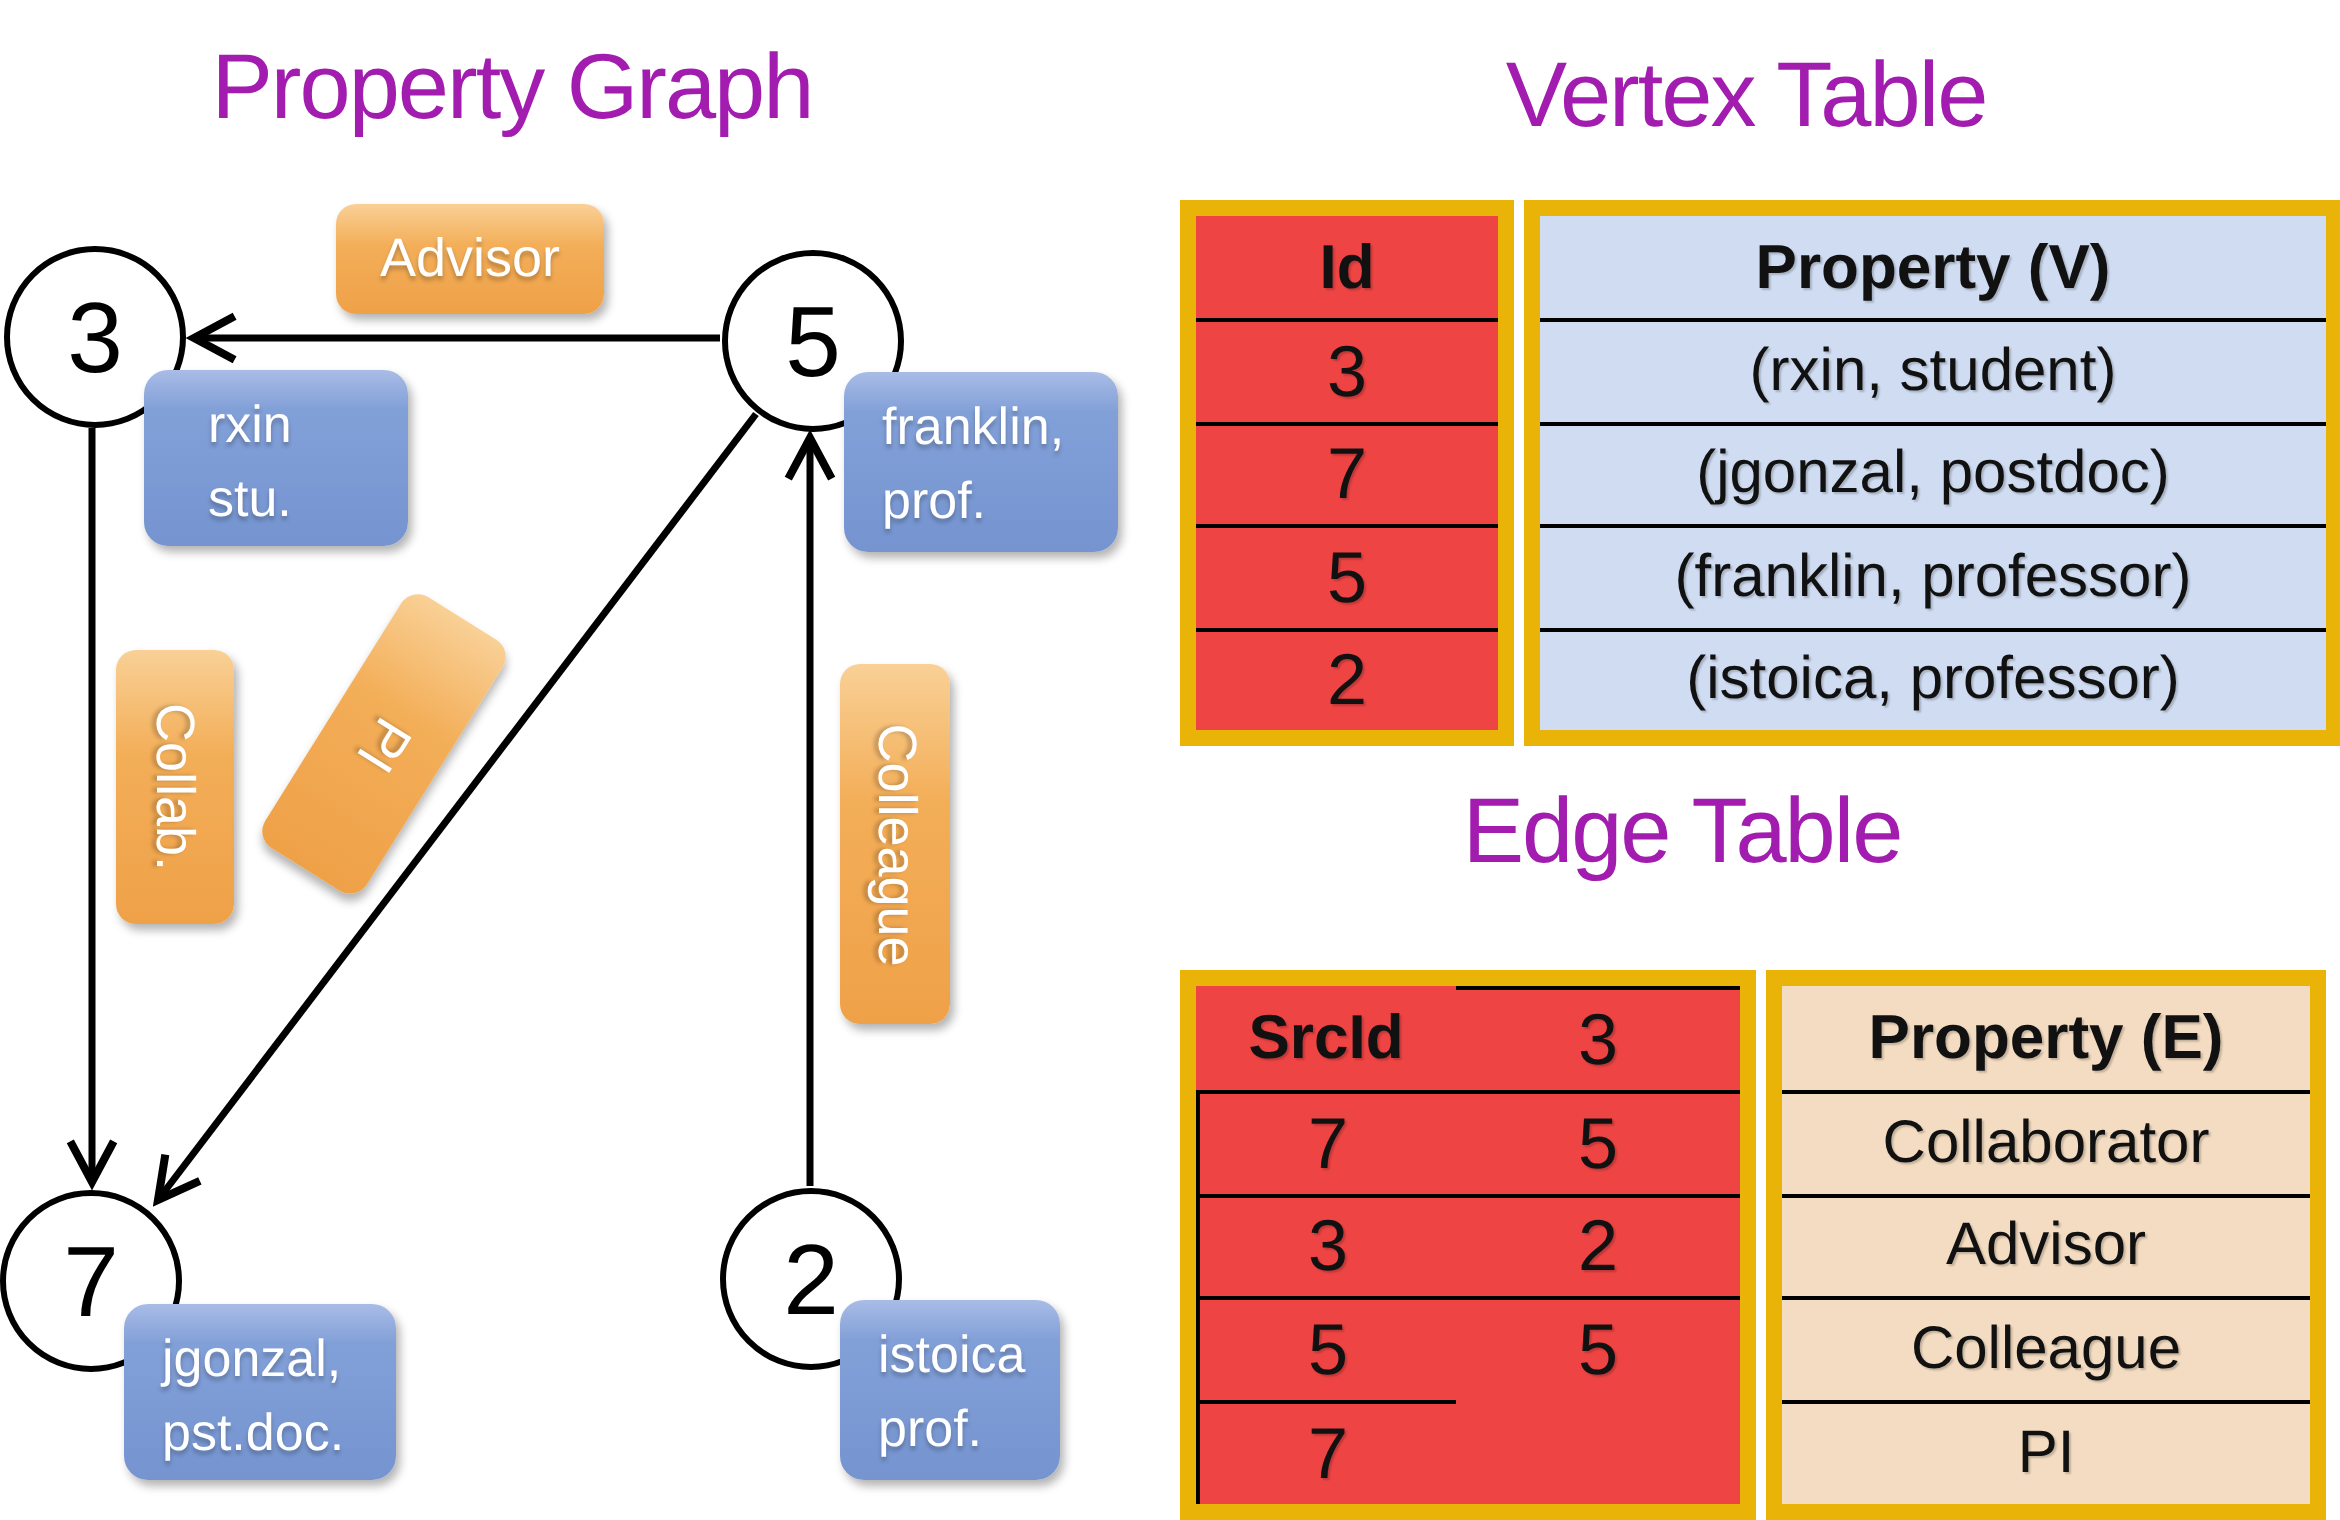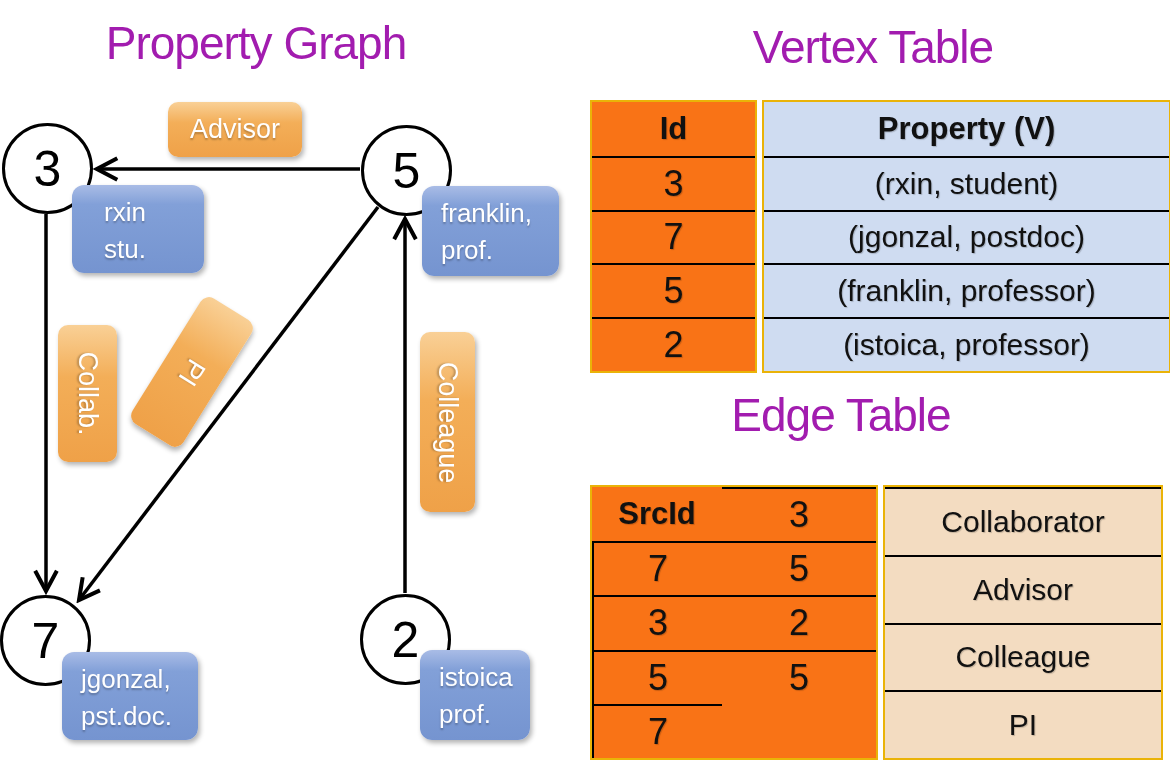--- a/index.html
+++ b/index.html
@@ -48,22 +48,22 @@
   #lbl-collab    { left:58px;  top:325px; width:59px;  height:137px; }
   #lbl-colleague { left:420px; top:332px; width:55px;  height:180px; }
   #lbl-pi        { left:162px; top:298px; width:60px;  height:148px;
                    transform:rotate(32deg); }
   .vtext { transform:rotate(90deg); white-space:nowrap; }
 
   
   .tbl-group { position:absolute; display:flex; gap:5px; }
   #vertex-table { left:590px; top:100px; height:273px; }
   #edge-table   { left:590px; top:485px; height:275px;border-radius:27px; }
-  .subtable { border:2px solid #eab308; display:grid; grid-auto-rows:1fr; height:100%;
-              background:#f97316; }
+  .subtable { border:8px solid #eab308; display:grid; grid-auto-rows:1fr; height:100%;
+              background:#ef4444; }
   .sub-vid  { width:167px; grid-template-columns:1fr; }
   .sub-vprop{ width:409px; grid-template-columns:1fr; }
   .sub-esrc { width:288px; grid-template-columns:130px 1fr; }
   .sub-eprop{ width:280px; grid-template-columns:1fr; }
   .cell { display:flex; align-items:center; justify-content:center;
           font-size:36px; color:#111; text-shadow:1px 1px 1px rgba(0,0,0,0.2); }
   .cell.hdr  { font-weight:bold; font-size:31px; }
   .cell.prop { font-size:30px; }
   .cell.bt { border-top:2.5px solid #000; }
   .cell.bl { border-left:2.5px solid #000; }
@@ -157,20 +157,21 @@
       <div class="cell bt">3</div>
       <div class="cell bt bl">7</div>
       <div class="cell bt">5</div>
       <div class="cell bt bl">3</div>
       <div class="cell bt">2</div>
       <div class="cell bt bl">5</div>
       <div class="cell bt">5</div>
       <div class="cell bt bl">7</div>
     </div>
     <div class="subtable sub-eprop">
+      <div class="cell hdr bg-e">Property (E)</div>
       <div class="cell prop bt bg-e">Collaborator</div>
       <div class="cell prop bt bg-e">Advisor</div>
       <div class="cell prop bt bg-e">Colleague</div>
       <div class="cell prop bt bg-e">PI</div>
     </div>
   </div>
 
 </div>
 
 </body></html>

